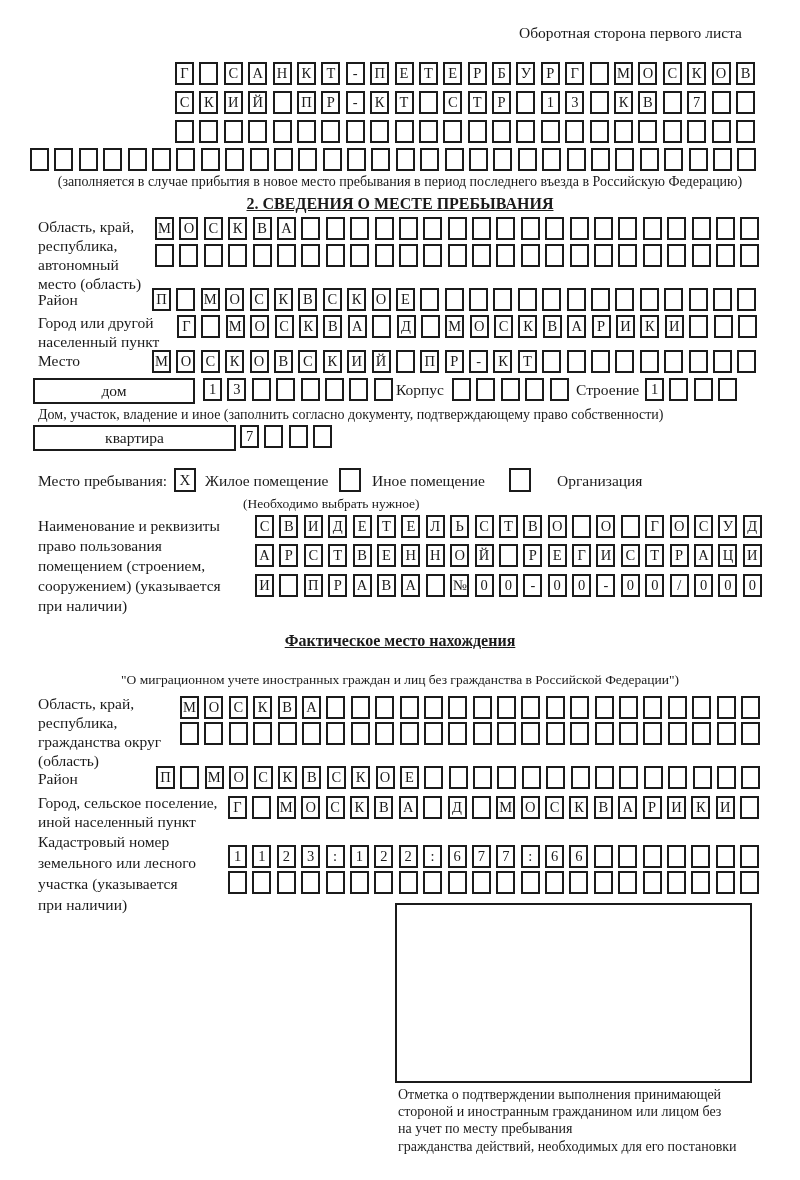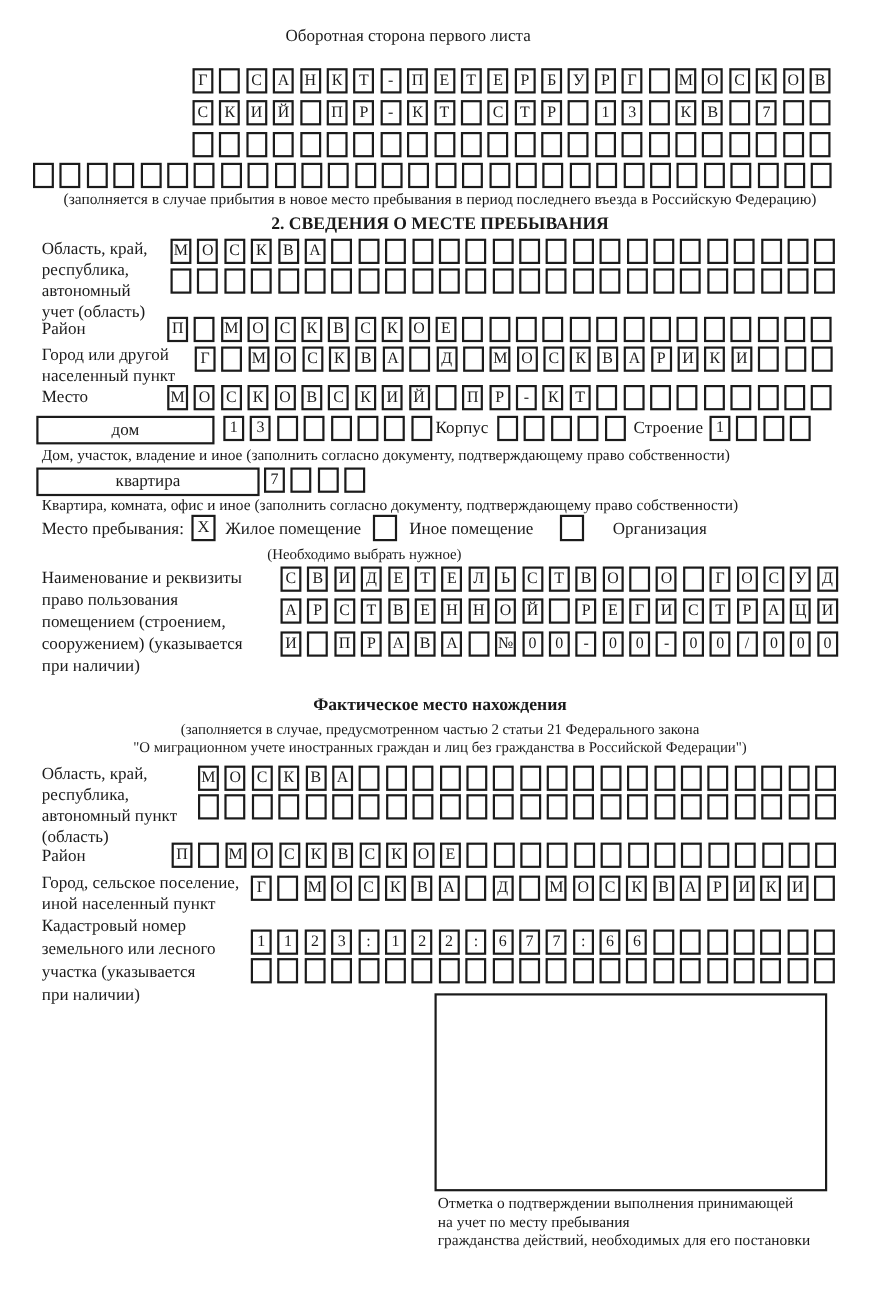--- a/index.html
+++ b/index.html
@@ -1,27 +1,27 @@
 <!DOCTYPE html>
 <html><head>
 <meta charset="utf-8">
 <style>
   html,body{margin:0;padding:0;background:#fff;}
   .page{
     position:relative;width:800px;height:1180px;background:#fff;color:#1a1a1a;
     font-family:"Liberation Serif","DejaVu Serif",serif;overflow:hidden;
   }
-  .side-note{position:absolute;top:24px;left:0;right:58px;text-align:center;font-size:15.5px;}
+  .side-note{position:absolute;top:24px;left:0;right:58px;text-align:right;font-size:15.5px;}
   .lbl{position:absolute;font-size:15.5px;line-height:19px;}
   .lbl.lh22 div{line-height:22px;}
   .lbl.lh20 div{line-height:20px;}
   .lbl.lh21 div{line-height:21px;}
   .note{position:absolute;left:0;right:0;text-align:center;font-size:14px;}
   .note-sm{position:absolute;font-size:13.5px;}
-  .sec-title{position:absolute;left:0;right:0;text-align:center;font-weight:bold;font-size:16px;}
+  .sec-title{position:absolute;left:0;right:0;text-align:center;font-weight:bold;font-size:16px;text-decoration:underline;}
   .cells{position:absolute;display:flex;gap:5.4px;}
   .cells .cell{
     width:15px;height:19px;border:2px solid #1b1b1b;display:inline-block;
     font-size:14.5px;line-height:19px;text-align:center;flex:0 0 auto;
   }
   .wbox{
     position:absolute;height:22px;border:2px solid #1b1b1b;text-align:center;
     font-size:15.5px;line-height:22px;
   }
   .chk{
@@ -150,21 +150,21 @@
       <span class="cell"></span>
     </div>
   <div class="note" style="top:174px">(заполняется в случае прибытия в новое место пребывания в период последнего въезда в Российскую Федерацию)</div>
 
   <div class="sec-title" style="top:195px">2. СВЕДЕНИЯ О МЕСТЕ ПРЕБЫВАНИЯ</div>
 
   <div class="lbl" style="left:38px;top:217px;width:130px">
       <div>Область, край,</div>
       <div>республика,</div>
       <div>автономный</div>
-      <div>учет (область)</div>
+      <div>место (область)</div>
     </div>
   <div class="cells" style="left:155px;top:217px">
       <span class="cell">М</span>
       <span class="cell">О</span>
       <span class="cell">С</span>
       <span class="cell">К</span>
       <span class="cell">В</span>
       <span class="cell">А</span>
       <span class="cell"></span>
       <span class="cell"></span>
@@ -331,21 +331,20 @@
     </div>
   <div class="note-sm" style="left:38px;top:407px;font-size:14px">Дом, участок, владение и иное (заполнить согласно документу, подтверждающему право собственности)</div>
 
   <div class="wbox" style="left:33px;top:425px;width:199px">квартира</div>
   <div class="cells" style="left:240px;top:425px">
       <span class="cell">7</span>
       <span class="cell"></span>
       <span class="cell"></span>
       <span class="cell"></span>
     </div>
-  <div class="note-sm" style="left:38px;top:453px;font-size:14px">Квартира, комната, офис и иное (заполнить согласно документу, подтверждающему право собственности)</div>
 
   <div class="inline-lbl" style="left:38px;top:472px">Место пребывания:</div>
   <div class="chk" style="left:174px;top:468px">X</div>
   <div class="inline-lbl" style="left:205px;top:472px">Жилое помещение</div>
   <div class="chk" style="left:339px;top:468px"></div>
   <div class="inline-lbl" style="left:372px;top:472px">Иное помещение</div>
   <div class="chk" style="left:509px;top:468px"></div>
   <div class="inline-lbl" style="left:557px;top:472px">Организация</div>
   <div class="note-sm" style="left:243px;top:496px">(Необходимо выбрать нужное)</div>
 
@@ -420,27 +419,26 @@
       <span class="cell">-</span>
       <span class="cell">0</span>
       <span class="cell">0</span>
       <span class="cell">/</span>
       <span class="cell">0</span>
       <span class="cell">0</span>
       <span class="cell">0</span>
     </div>
 
   <div class="sec-title" style="top:632px">Фактическое место нахождения</div>
-  <div class="note" style="top:655px;font-size:13.5px">(заполняется в случае, предусмотренном частью 2 статьи 21 Федерального закона</div>
   <div class="note" style="top:672px;font-size:13.5px">"О миграционном учете иностранных граждан и лиц без гражданства в Российской Федерации")</div>
 
   <div class="lbl" style="left:38px;top:694px;width:145px">
       <div>Область, край,</div>
       <div>республика,</div>
-      <div>автономный пункт</div>
+      <div>гражданства округ</div>
       <div>(область)</div>
     </div>
   <div class="cells" style="left:180px;top:696px">
       <span class="cell">М</span>
       <span class="cell">О</span>
       <span class="cell">С</span>
       <span class="cell">К</span>
       <span class="cell">В</span>
       <span class="cell">А</span>
       <span class="cell"></span>
@@ -598,17 +596,18 @@
       <span class="cell"></span>
       <span class="cell"></span>
       <span class="cell"></span>
       <span class="cell"></span>
       <span class="cell"></span>
     </div>
 
   <div class="stamp-box"></div>
   <div class="stamp-caption">
       <div>Отметка о подтверждении выполнения принимающей</div>
+      <div>стороной и иностранным гражданином или лицом без</div>
       <div>на учет по месту пребывания</div>
       <div>гражданства действий, необходимых для его постановки</div>
     </div>
 
 </div>
 
 </body></html>

